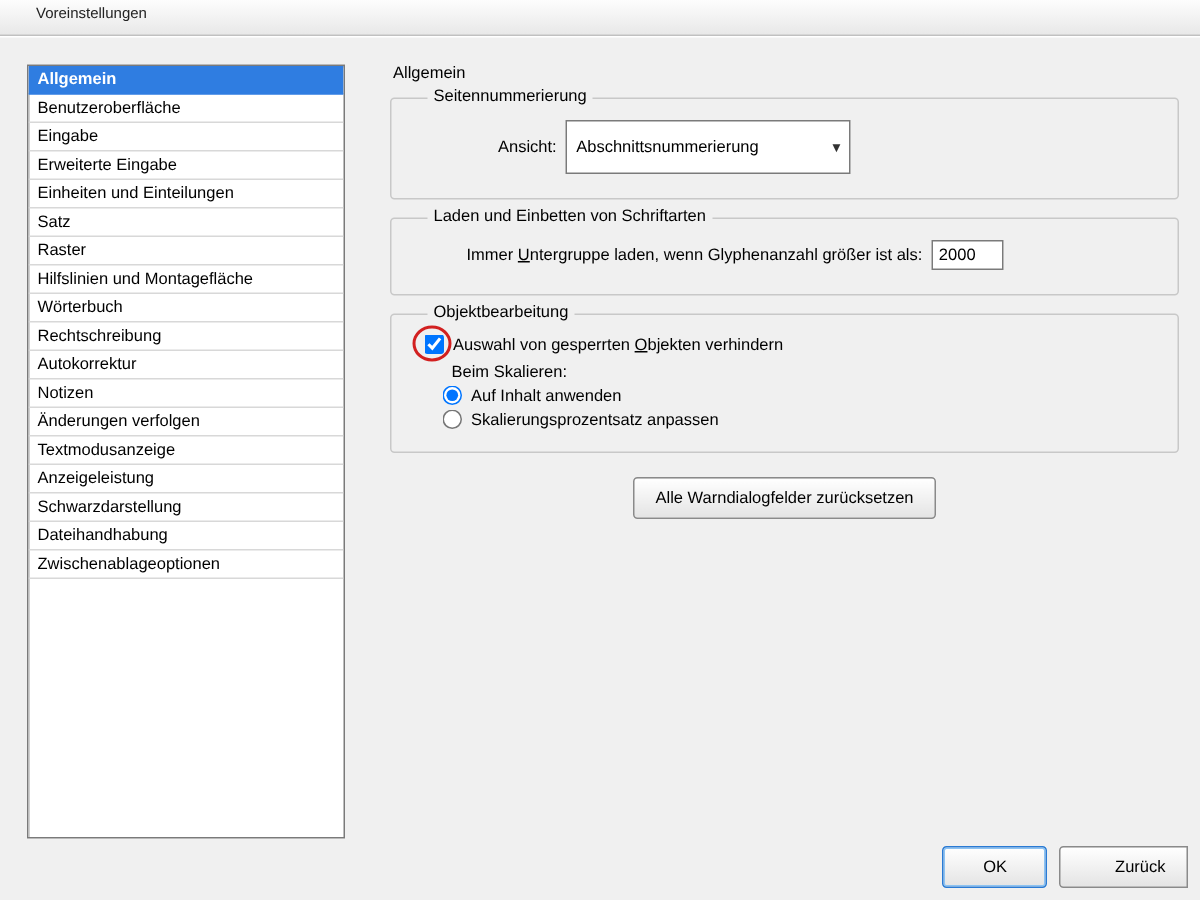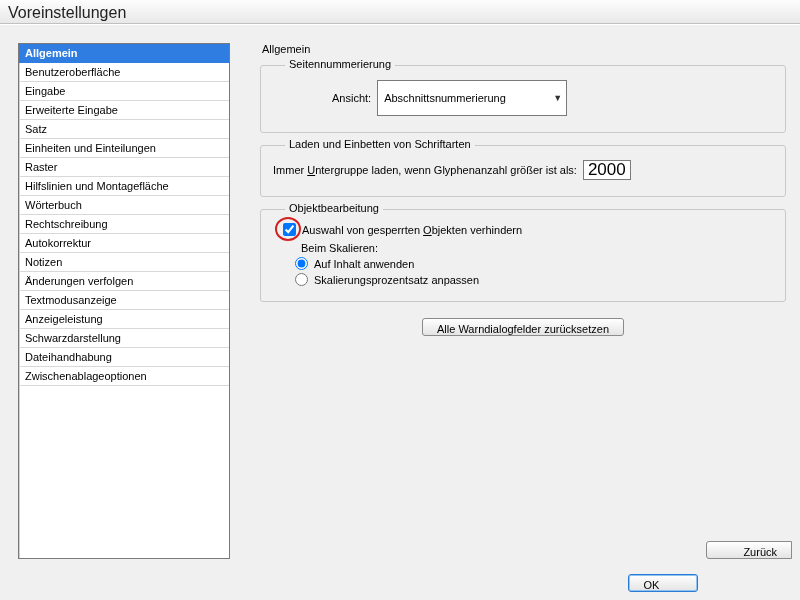--- a/index.html
+++ b/index.html
@@ -10,22 +10,22 @@
     background: #f0f0f0;
     width: 800px;
     height: 600px;
     overflow: hidden;
     color: #000;
   }
   .titlebar {
     height: 24px;
     background: linear-gradient(to bottom, #fdfdfd, #e8e8e8);
     border-bottom: 1px solid #c0c0c0;
-    padding: 4px 8px;
-    font-size: 16px;
+    padding: 4px 24px;
+    font-size: 10px;
     color: #222;
   }
   .dialog-body {
     position: absolute;
     top: 24px;
     left: 0;
     right: 0;
     bottom: 0;
     background: #f0f0f0;
     border-top: 1px solid #fff;
@@ -106,21 +106,21 @@
     font-size: 9px;
     color: #333;
   }
   .textfield {
     width: 48px;
     height: 20px;
     background: #fff;
     border: 1px solid #7a7a7a;
     padding: 2px 4px;
     font-family: inherit;
-    font-size: 17px;
+    font-size: 11px;
   }
   .checkbox-row, .radio-row {
     display: flex;
     align-items: center;
     gap: 6px;
     margin: 3px 0 3px 10px;
   }
   .radio-row.indent2 { margin-left: 22px; }
   input[type="checkbox"], input[type="radio"] {
     margin: 0;
@@ -128,35 +128,34 @@
     height: 13px;
   }
   .sublabel { margin: 6px 0 2px 28px; }
   .reset-row {
     text-align: center;
     margin-top: 16px;
   }
   .btn {
     display: inline-block;
     min-width: 70px;
-    height: 18px;
+    height: 28px;
     background: linear-gradient(to bottom, #fff, #e4e4e4);
     border: 1px solid #8a8a8a;
     border-radius: 3px;
     padding: 0 14px;
     font-family: inherit;
     font-size: 11px;
     cursor: default;
     line-height: 20px;
-    text-align: left;
+    text-align: center;
   }
   .btn.primary {
     border: 1px solid #2a7bd4;
     box-shadow: 0 0 0 1px #8cc3f2 inset;
-    margin-top: 33px;
   }
   .footer {
     position: absolute;
     bottom: 8px;
     right: 8px;
     display: flex;
     gap: 8px;
   }
   .red-circle {
     position: absolute;
@@ -174,22 +173,22 @@
   <span>Voreinstellungen</span>
 </div>
 
 <div class="dialog-body">
 
   <div class="sidebar" id="sidebar">
       <div class="side-item selected">Allgemein</div>
       <div class="side-item">Benutzeroberfläche</div>
       <div class="side-item">Eingabe</div>
       <div class="side-item">Erweiterte Eingabe</div>
+      <div class="side-item">Einheiten und Einteilungen</div>
       <div class="side-item">Satz</div>
-      <div class="side-item">Einheiten und Einteilungen</div>
       <div class="side-item">Raster</div>
       <div class="side-item">Hilfslinien und Montagefläche</div>
       <div class="side-item">Wörterbuch</div>
       <div class="side-item">Rechtschreibung</div>
       <div class="side-item">Autokorrektur</div>
       <div class="side-item">Notizen</div>
       <div class="side-item">Änderungen verfolgen</div>
       <div class="side-item">Textmodusanzeige</div>
       <div class="side-item">Anzeigeleistung</div>
       <div class="side-item">Schwarzdarstellung</div>
@@ -206,21 +205,21 @@
         <span class="label">Ansicht:</span>
         <div class="dropdown">
           <span>Abschnittsnummerierung</span>
           <span class="arrow">▼</span>
         </div>
       </div>
     </div>
 
     <div class="group">
       <div class="group-title">Laden und Einbetten von Schriftarten</div>
-      <div class="row" style="">
+      <div class="row" style="margin-left:38px;">
         <span class="label">
           <span>Immer </span><span class="underline-letter">U</span><span>ntergruppe laden, wenn Glyphenanzahl größer ist als:</span>
         </span>
         <input class="textfield" value="2000" style="">
       </div>
     </div>
 
     <div class="group" style="position:relative;">
       <div class="group-title">Objektbearbeitung</div>
 

